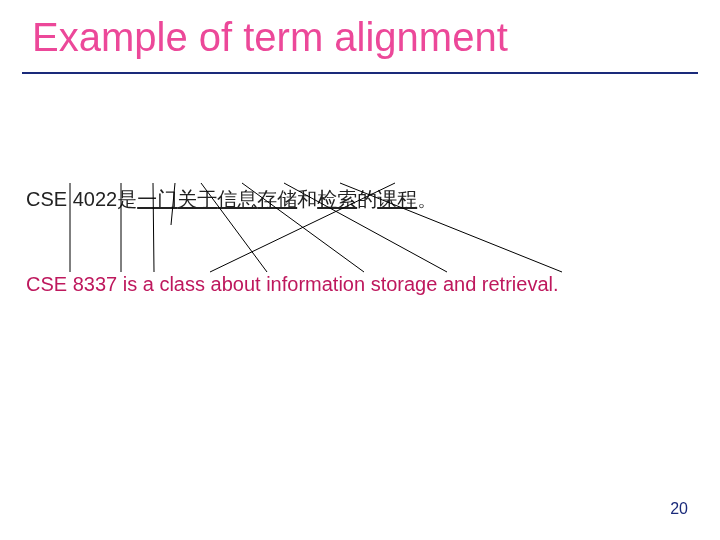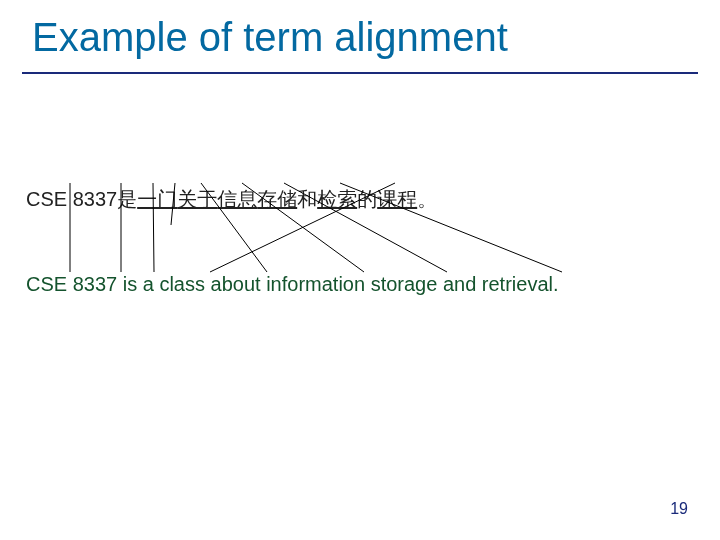--- a/index.html
+++ b/index.html
@@ -10,21 +10,21 @@
       font-family: Verdana, Geneva, sans-serif;
       position: relative;
       overflow: hidden;
     }
     .title {
       position: absolute;
       top: 15px;
       left: 32px;
       font-size: 40px;
       font-weight: normal;
-      color: #0369a1;
+      color: #ec4899;
       letter-spacing: 0px;
     }
     .title-line {
       position: absolute;
       top: 72px;
       left: 22px;
       width: 676px;
       height: 2px;
       background: #1a2a7a;
     }
@@ -37,21 +37,21 @@
       white-space: nowrap;
     }
     .source-sentence .tok {
       display: inline-block;
     }
     .target-sentence {
       position: absolute;
       top: 273px;
       left: 26px;
       font-size: 20px;
-      color: #14532d;
+      color: #be185d;
       white-space: nowrap;
     }
     .underline { text-decoration: underline; margin-top: 28px; }
     .svg-lines {
       position: absolute;
       top: 0;
       left: 0;
       pointer-events: none;
     }
     .svg-lines line {
@@ -66,30 +66,30 @@
       color: #1a2a7a;
     }
   </style>
 </head>
 <body>
 
 <div class="title">Example of term alignment</div>
 <div class="title-line"></div>
 
 <div class="source-sentence">
-  <span class="tok">CSE 8337</span><span class="tok">是</span><span class="tok underline">一门</span><span class="tok underline">关于</span><span class="tok underline">信息</span><span class="tok underline">存储</span><span class="tok">和</span><span class="tok underline">检索</span><span class="tok">的</span><span class="tok underline">课程</span><span class="tok">。</span>
+  <span class="tok">CSE 4022</span><span class="tok">是</span><span class="tok underline">一门</span><span class="tok underline">关于</span><span class="tok underline">信息</span><span class="tok underline">存储</span><span class="tok">和</span><span class="tok underline">检索</span><span class="tok">的</span><span class="tok underline">课程</span><span class="tok">。</span>
 </div>
 
 <svg class="svg-lines" width="720" height="540">
   <line x1="70" y1="183" x2="70" y2="272"></line>
   <line x1="121" y1="183" x2="121" y2="272"></line>
   <line x1="153" y1="183" x2="154" y2="272"></line>
   <line x1="175" y1="183" x2="171" y2="225"></line>
   <line x1="201" y1="183" x2="267" y2="272"></line>
   <line x1="242" y1="183" x2="364" y2="272"></line>
   <line x1="284" y1="183" x2="447" y2="272"></line>
   <line x1="340" y1="183" x2="562" y2="272"></line>
   <line x1="395" y1="183" x2="210" y2="272"></line>
 </svg>
 
 <div class="target-sentence">CSE 8337 is a class about information storage and retrieval.</div>
 
-<div class="pagenum">19</div>
+<div class="pagenum">20</div>
 
 </body></html>

